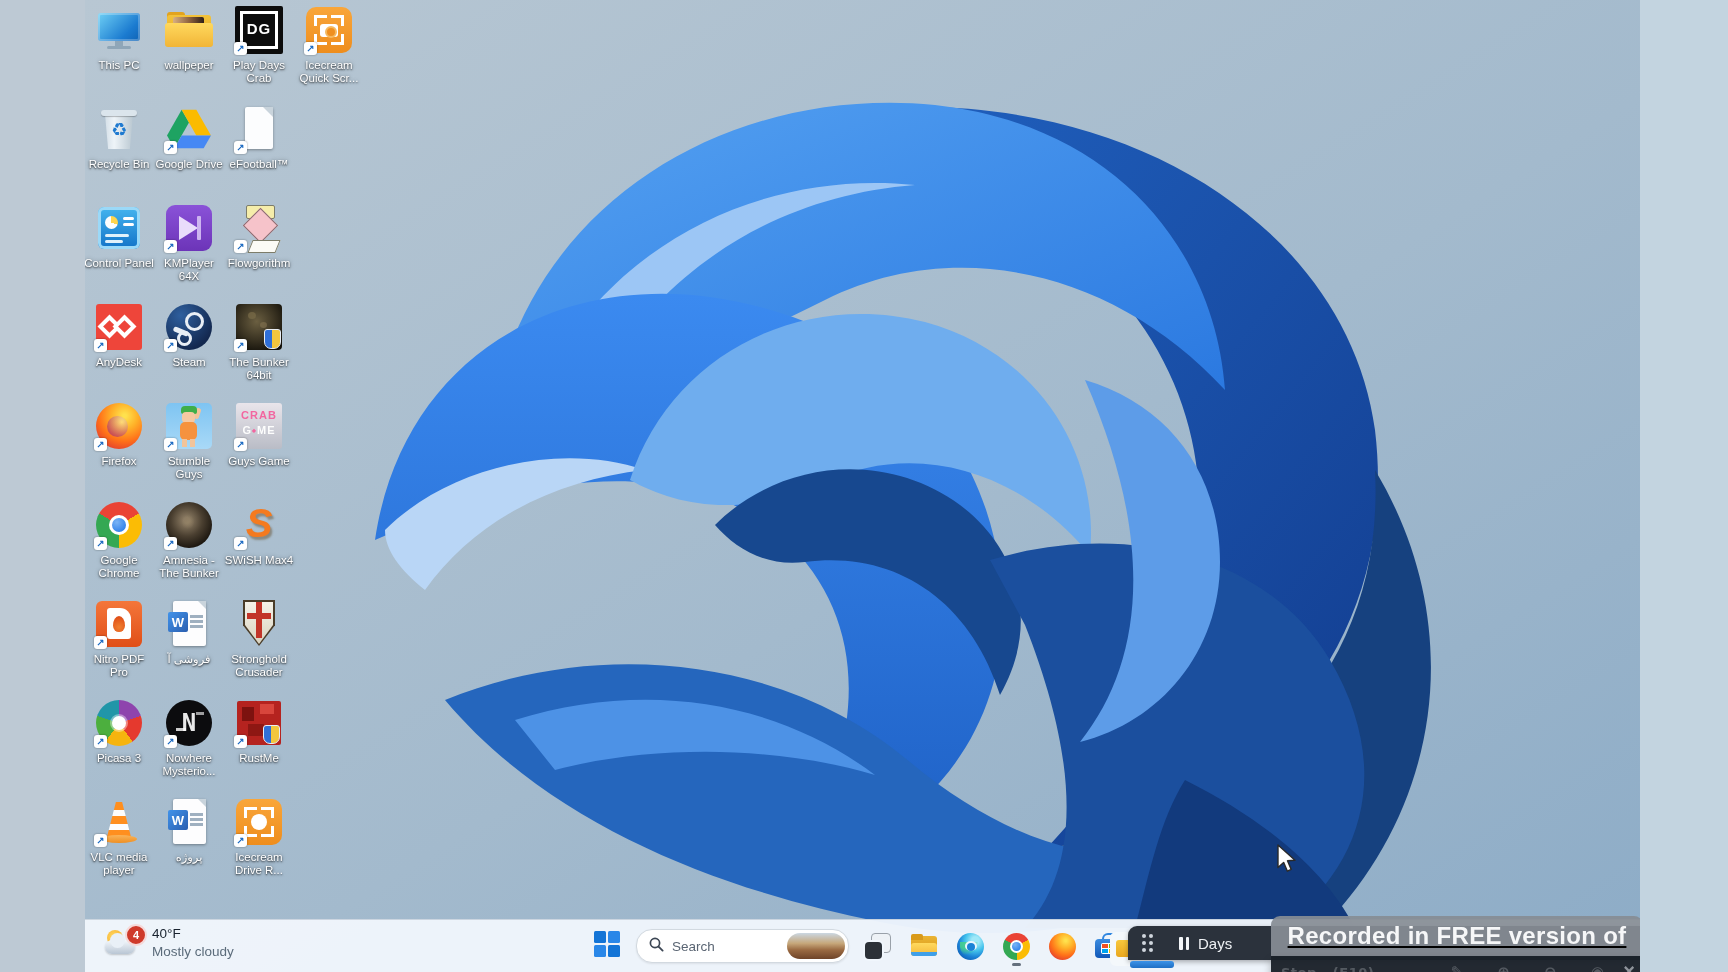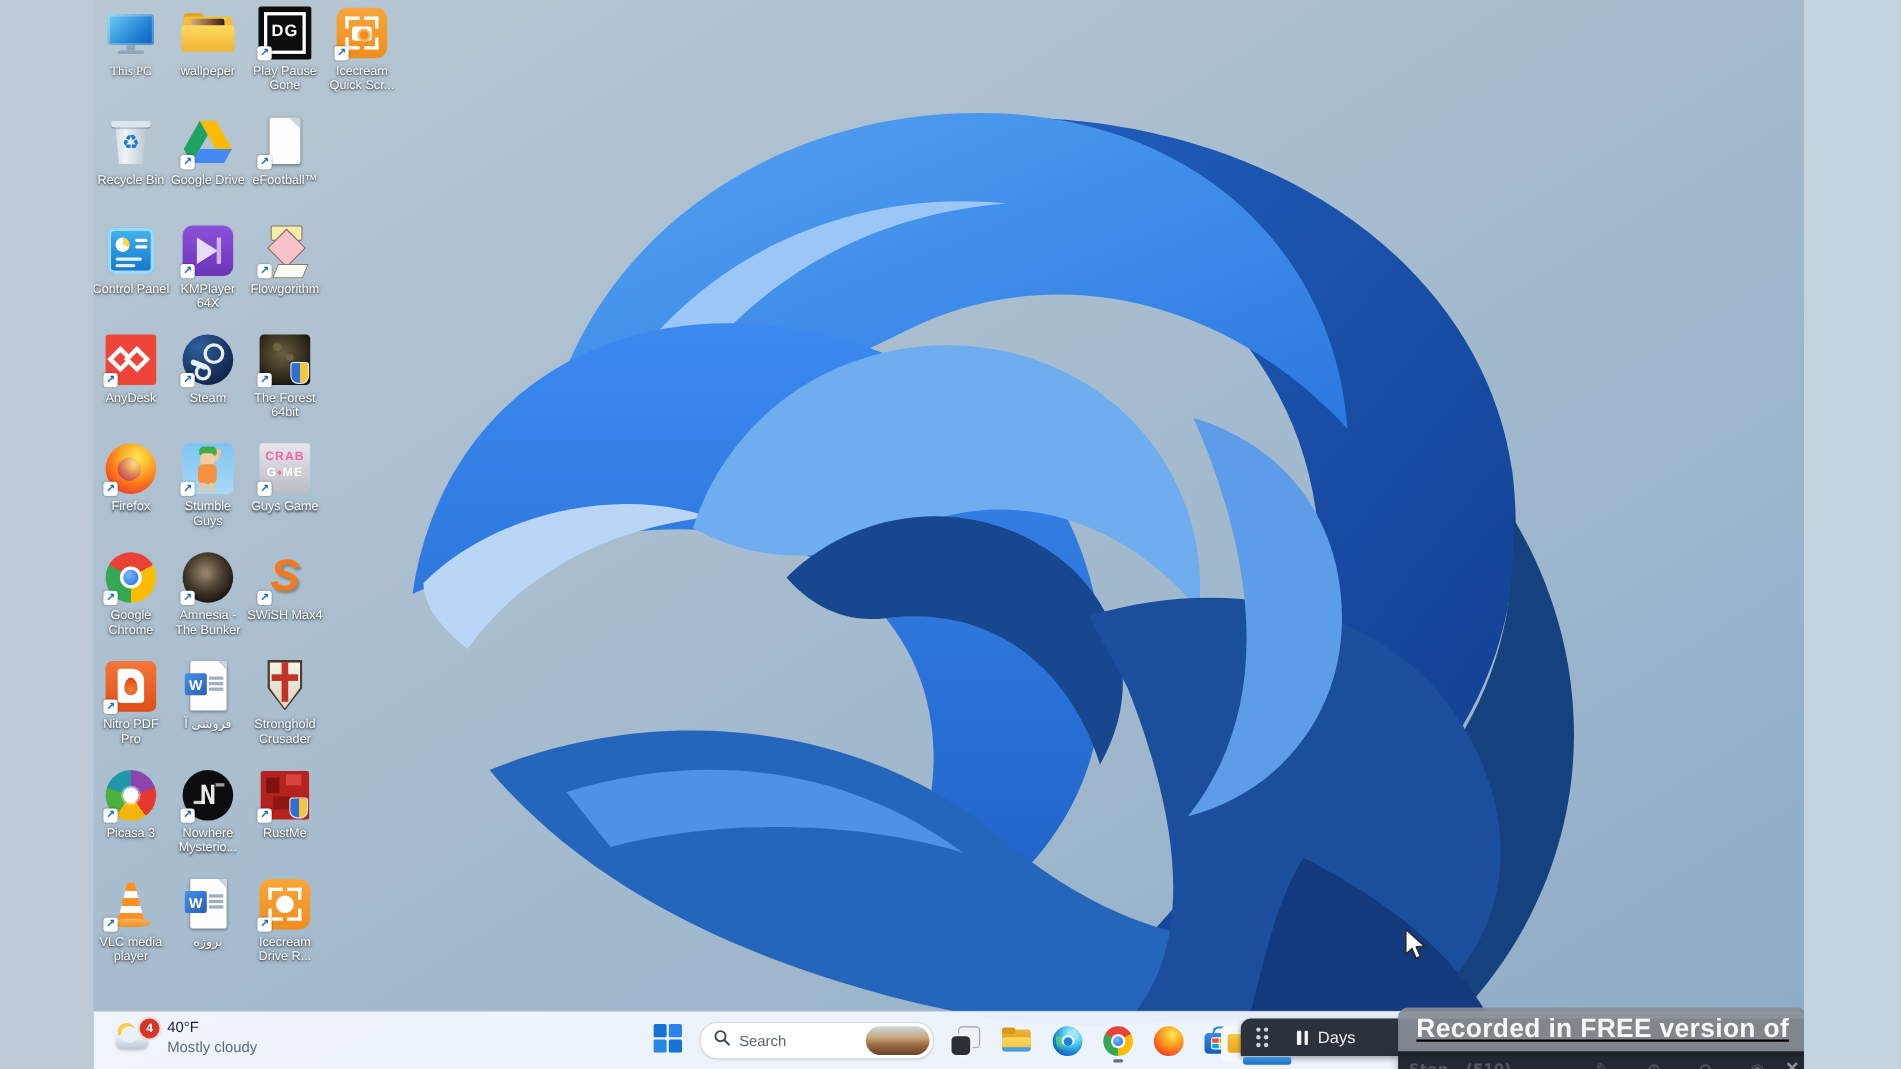--- a/index.html
+++ b/index.html
@@ -119,21 +119,21 @@
         <path d="M360 700 C520 635 705 660 825 762 C945 862 1065 882 1185 822 C1105 922 940 952 795 922 C635 890 465 825 360 700Z" fill="#2566bd"></path>
         <path d="M430 720 C560 680 690 700 790 775 C690 745 565 745 470 770 Z" fill="#4d92e6"></path>
 
         <path d="M905 560 C1045 518 1185 558 1245 660 C1305 762 1285 862 1195 928 L940 928 C985 880 1005 790 940 625Z" fill="#1b4f9e"></path>
         <path d="M1000 380 C1085 405 1135 475 1135 562 C1135 652 1075 722 995 742 C1060 660 1070 540 1000 380Z" fill="#5d9ce8"></path>
         <path d="M1100 780 C1180 820 1240 870 1270 928 L1050 928 C1065 870 1075 820 1100 780Z" fill="#123a7d"></path>
       </svg>
     </div>
 
     <div id="icon-grid">
-        <div class="dicon" style="left: -7px; top: 5px; font-family: Liberation Serif, serif;">
+        <div class="dicon" style="left: -7px; top: 5px;">
           <div class="art">
             <span style="position:absolute;left:4px;top:8px;width:42px;height:28px;border-radius:3px;background:linear-gradient(135deg,#6fd0f5,#1b7bd0 70%,#0f62b4);box-shadow:inset 0 0 0 2px rgba(255,255,255,.25)"></span>
             <span style="position:absolute;left:21px;top:36px;width:8px;height:5px;background:#8fa6b8"></span>
             <span style="position:absolute;left:13px;top:41px;width:24px;height:3px;border-radius:2px;background:#8fa6b8"></span>
           </div>
           <div class="dlabel">This PC</div>
         </div>
         <div class="dicon" style="left: 63px; top: 5px;">
           <div class="art">
             <span style="position:absolute;left:3px;top:7px;width:18px;height:9px;border-radius:3px 3px 0 0;background:#e2a31e"></span>
@@ -143,21 +143,21 @@
           </div>
           <div class="dlabel">wallpeper</div>
         </div>
         <div class="dicon" style="left: 133px; top: 5px;">
           <div class="art">
             <span style="position:absolute;inset:1px;background:#0c0c0c;border-radius:2px"></span>
             <span style="position:absolute;inset:6px;border:3px solid #fff"></span>
             <span style="position:absolute;left:0;right:0;top:15px;text-align:center;font-weight:800;font-size:15px;color:#fff;letter-spacing:1px">DG</span>
             <span class="sc">↗</span>
           </div>
-          <div class="dlabel">Play Pause Gone</div>
+          <div class="dlabel">Play Days Crab</div>
         </div>
         <div class="dicon" style="left: 203px; top: 5px;">
           <div class="art">
             <span style="position:absolute;inset:2px;border-radius:10px;background:linear-gradient(#f9a63a,#ee8d1d)"></span>
             <span style="position:absolute;left:10px;top:10px;width:10px;height:8px;border-left:3px solid #fff;border-top:3px solid #fff"></span>
             <span style="position:absolute;right:10px;top:10px;width:10px;height:8px;border-right:3px solid #fff;border-top:3px solid #fff"></span>
             <span style="position:absolute;left:10px;bottom:10px;width:10px;height:8px;border-left:3px solid #fff;border-bottom:3px solid #fff"></span>
             <span style="position:absolute;right:10px;bottom:10px;width:10px;height:8px;border-right:3px solid #fff;border-bottom:3px solid #fff"></span>
             <span style="position:absolute;left:16px;top:19px;width:18px;height:13px;border-radius:3px;background:#fff"></span>
             <span style="position:absolute;left:21px;top:21px;width:8px;height:8px;border-radius:50%;background:#ef8f1f;border:2px solid #f6b95e"></span>
@@ -243,21 +243,21 @@
           <div class="dlabel">Steam</div>
         </div>
         <div class="dicon" style="left: 133px; top: 302px;">
           <div class="art">
             <span style="position:absolute;inset:2px;border-radius:4px;background:radial-gradient(circle at 45% 38%,#6b5f41,#3a3322 48%,#15120b 82%)"></span>
             <span style="position:absolute;left:14px;top:10px;width:8px;height:7px;background:#7a6c49;border-radius:50%;opacity:.7"></span>
             <span style="position:absolute;left:26px;top:20px;width:7px;height:6px;background:#857452;border-radius:50%;opacity:.6"></span>
             <span style="position:absolute;right:3px;bottom:3px;width:15px;height:18px;background:linear-gradient(90deg,#2f6fd8 50%,#f3c63d 50%);border:1.5px solid #e9eef4;border-radius:3px 3px 7px 7px"></span>
             <span class="sc">↗</span>
           </div>
-          <div class="dlabel">The Forest 64bit</div>
+          <div class="dlabel">The Bunker 64bit</div>
         </div>
         <div class="dicon" style="left: -7px; top: 401px;">
           <div class="art">
             <span style="position:absolute;inset:2px;border-radius:50%;background:radial-gradient(circle at 62% 28%,#ffe14d 4%,#ffb128 30%,#ff7119 58%,#e8482b 78%,#b5257a 97%)"></span>
             <span style="position:absolute;left:13px;top:15px;width:21px;height:21px;border-radius:50%;background:radial-gradient(circle at 70% 30%,rgba(255,255,255,.3),rgba(150,33,140,.5) 72%)"></span>
             <span class="sc">↗</span>
           </div>
           <div class="dlabel">Firefox</div>
         </div>
         <div class="dicon" style="left: 63px; top: 401px;">

